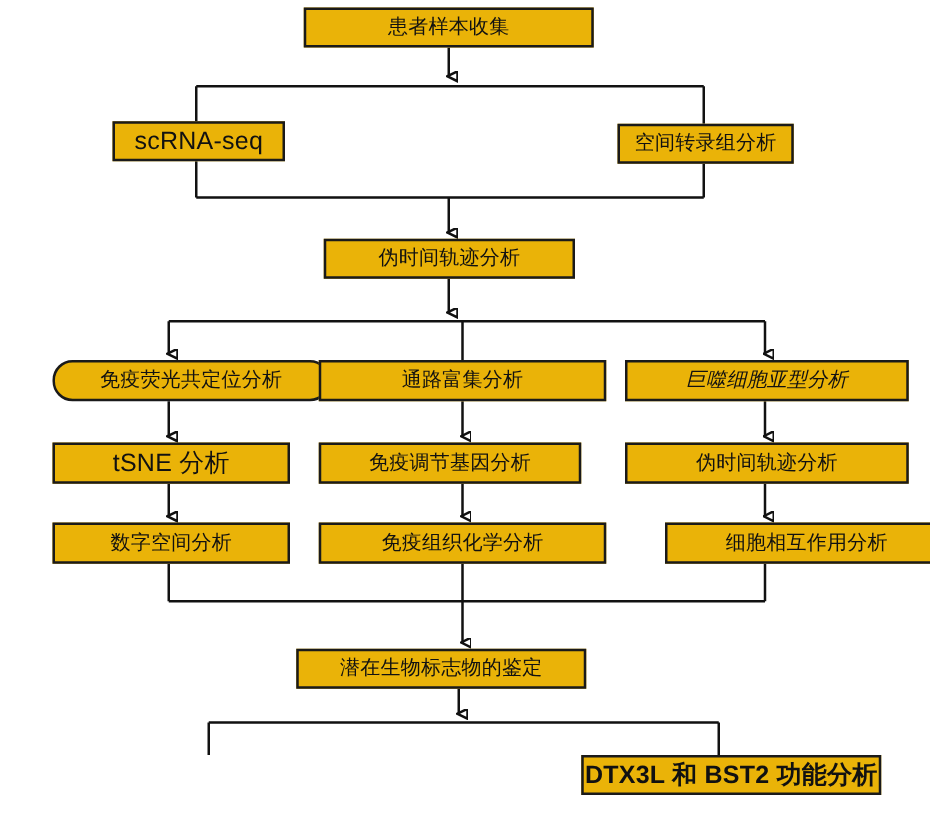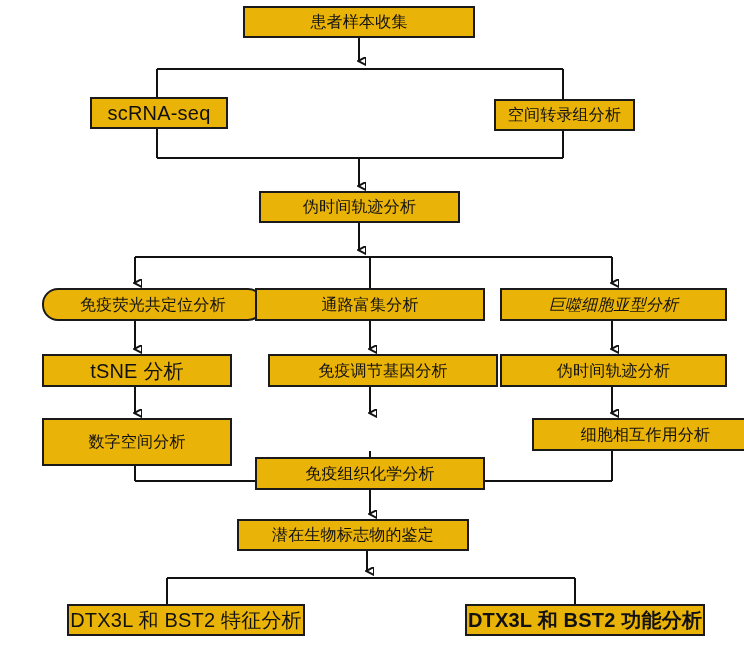--- a/index.html
+++ b/index.html
@@ -108,38 +108,35 @@
     </div>
   <div class="node" style="left: 255px; top: 288px; width: 230px; height: 33px;">
       <span>通路富集分析</span>
     </div>
   <div class="node" style="left: 500px; top: 288px; width: 227px; height: 33px; font-style: italic;">
       <span>巨噬细胞亚型分析</span>
     </div>
   <div class="node latin" style="left: 42px; top: 354px; width: 190px; height: 33px;">
       <span>tSNE 分析</span>
     </div>
-  <div class="node" style="left: 268px; top: 354px; width: 230px; height: 33px;">
+  <div class="node" style="left: 255px; top: 354px; width: 210px; height: 33px;">
       <span>免疫调节基因分析</span>
     </div>
   <div class="node" style="left: 500px; top: 354px; width: 227px; height: 33px;">
       <span>伪时间轨迹分析</span>
     </div>
-  <div class="node" style="left: 42px; top: 418px; width: 190px; height: 48px;">
+  <div class="node" style="left: 42px; top: 418px; width: 190px; height: 33px;">
       <span>数字空间分析</span>
     </div>
-  <div class="node" style="left: 255px; top: 418px; width: 230px; height: 33px; margin-top: 39px;">
+  <div class="node" style="left: 255px; top: 418px; width: 230px; height: 33px;">
       <span>免疫组织化学分析</span>
     </div>
   <div class="node" style="left: 500px; top: 418px; width: 227px; height: 33px; margin-left: 32px;">
       <span>细胞相互作用分析</span>
     </div>
   <div class="node" style="left: 237px; top: 519px; width: 232px; height: 32px;">
       <span>潜在生物标志物的鉴定</span>
     </div>
-  <div class="node latin" style="left: 67px; top: 604px; width: 238px; height: 32px;">
-      <span>DTX3L 和 BST2 特征分析</span>
-    </div>
   <div class="node latin" style="left: 465px; top: 604px; width: 240px; height: 32px; font-weight: bold;">
       <span>DTX3L 和 BST2 功能分析</span>
     </div>
 
 </div>
 
 </body></html>

